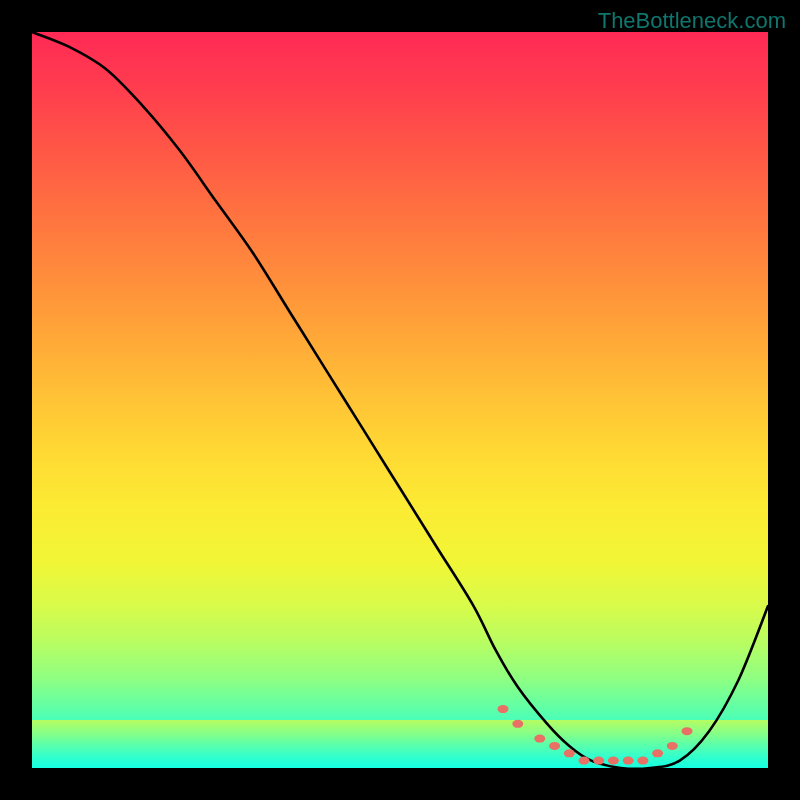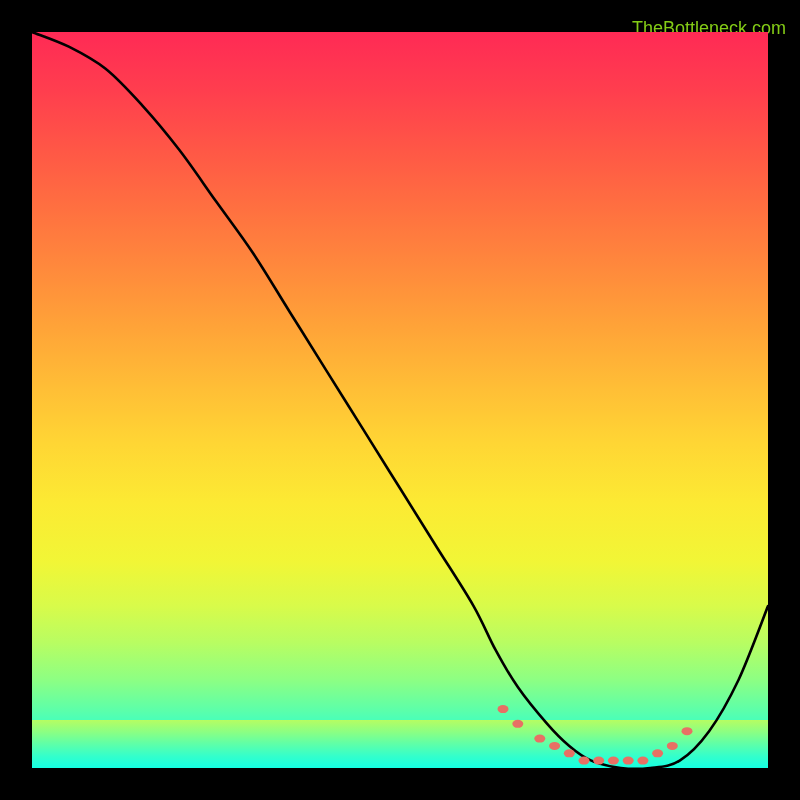--- a/index.html
+++ b/index.html
@@ -5,25 +5,25 @@
   * { margin: 0; padding: 0; box-sizing: border-box; }
   html, body { width: 800px; height: 800px; overflow: hidden; background: #000; }
   .outer {
     width: 800px;
     height: 800px;
     background: #000;
     position: relative;
   }
   .attribution {
     position: absolute;
-    top: 18px;
+    top: 8px;
     right: 14px;
-    color: #84cc16;
+    color: #0f766e;
     font-family: Arial, Helvetica, sans-serif;
-    font-size: 18px;
+    font-size: 22px;
     font-weight: 500;
   }
   .plot {
     position: absolute;
     left: 32px;
     top: 32px;
     width: 736px;
     height: 736px;
     background: linear-gradient(to bottom,
       #ff2a55 0%,

